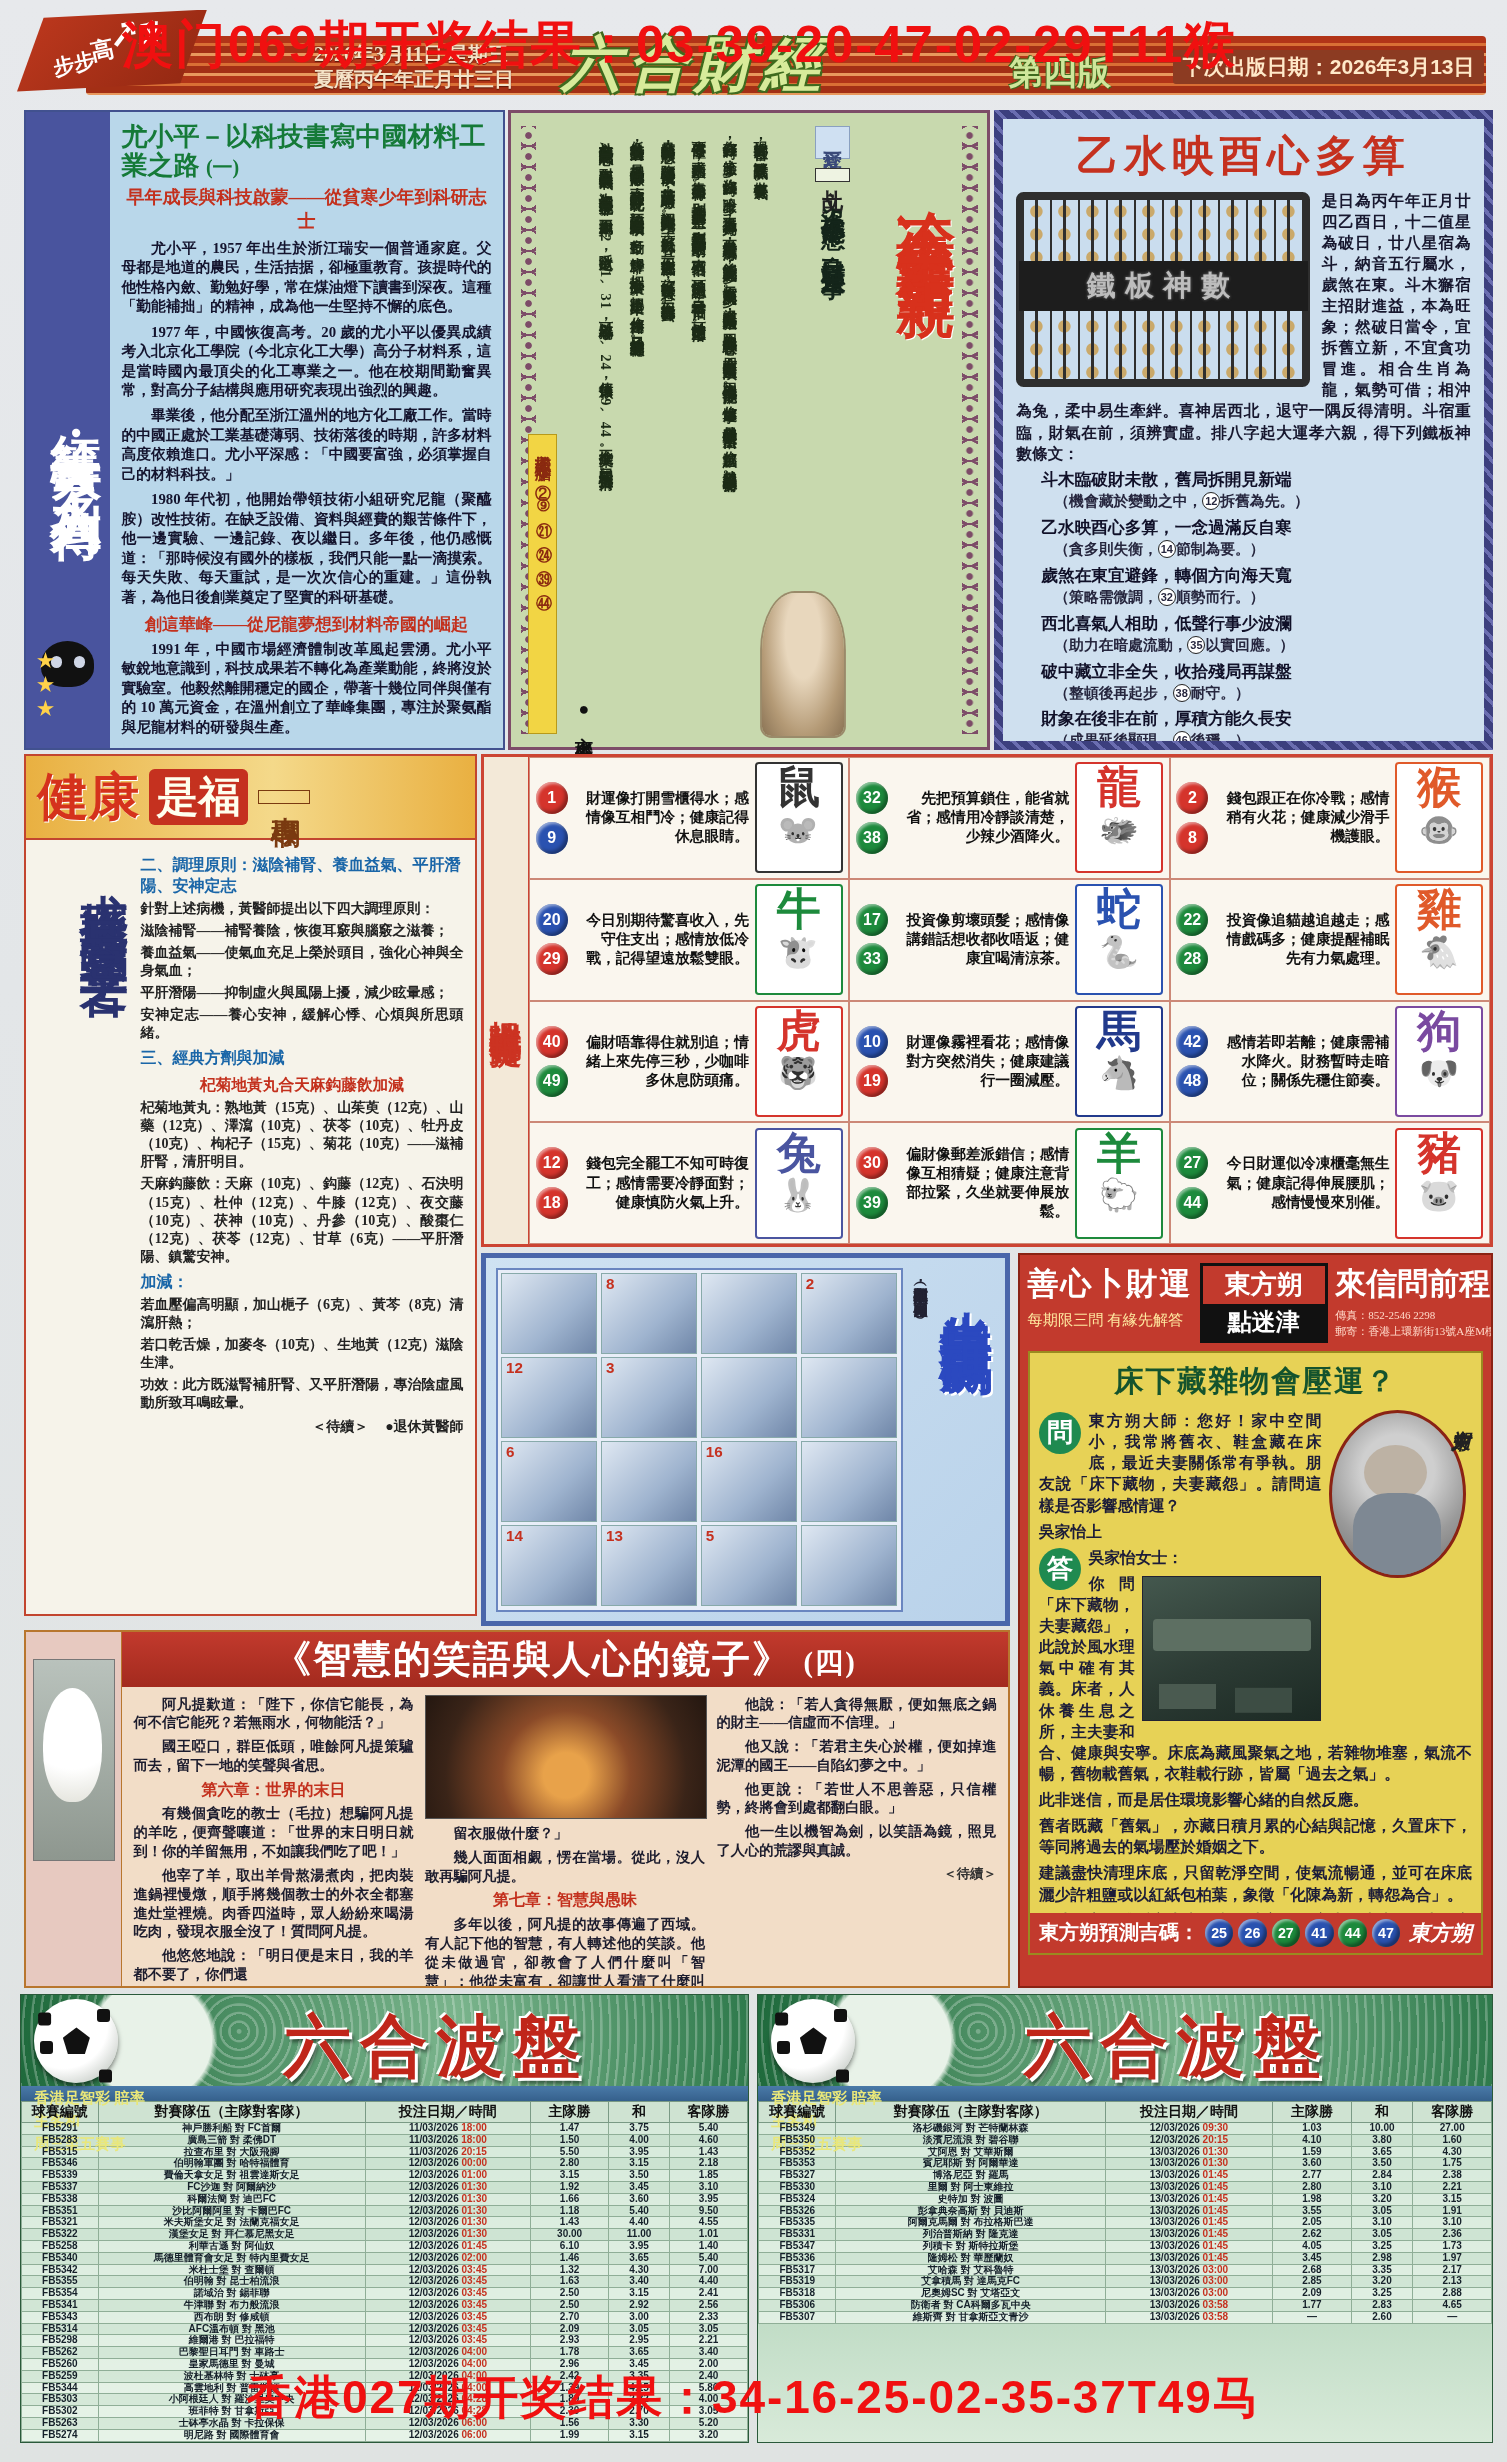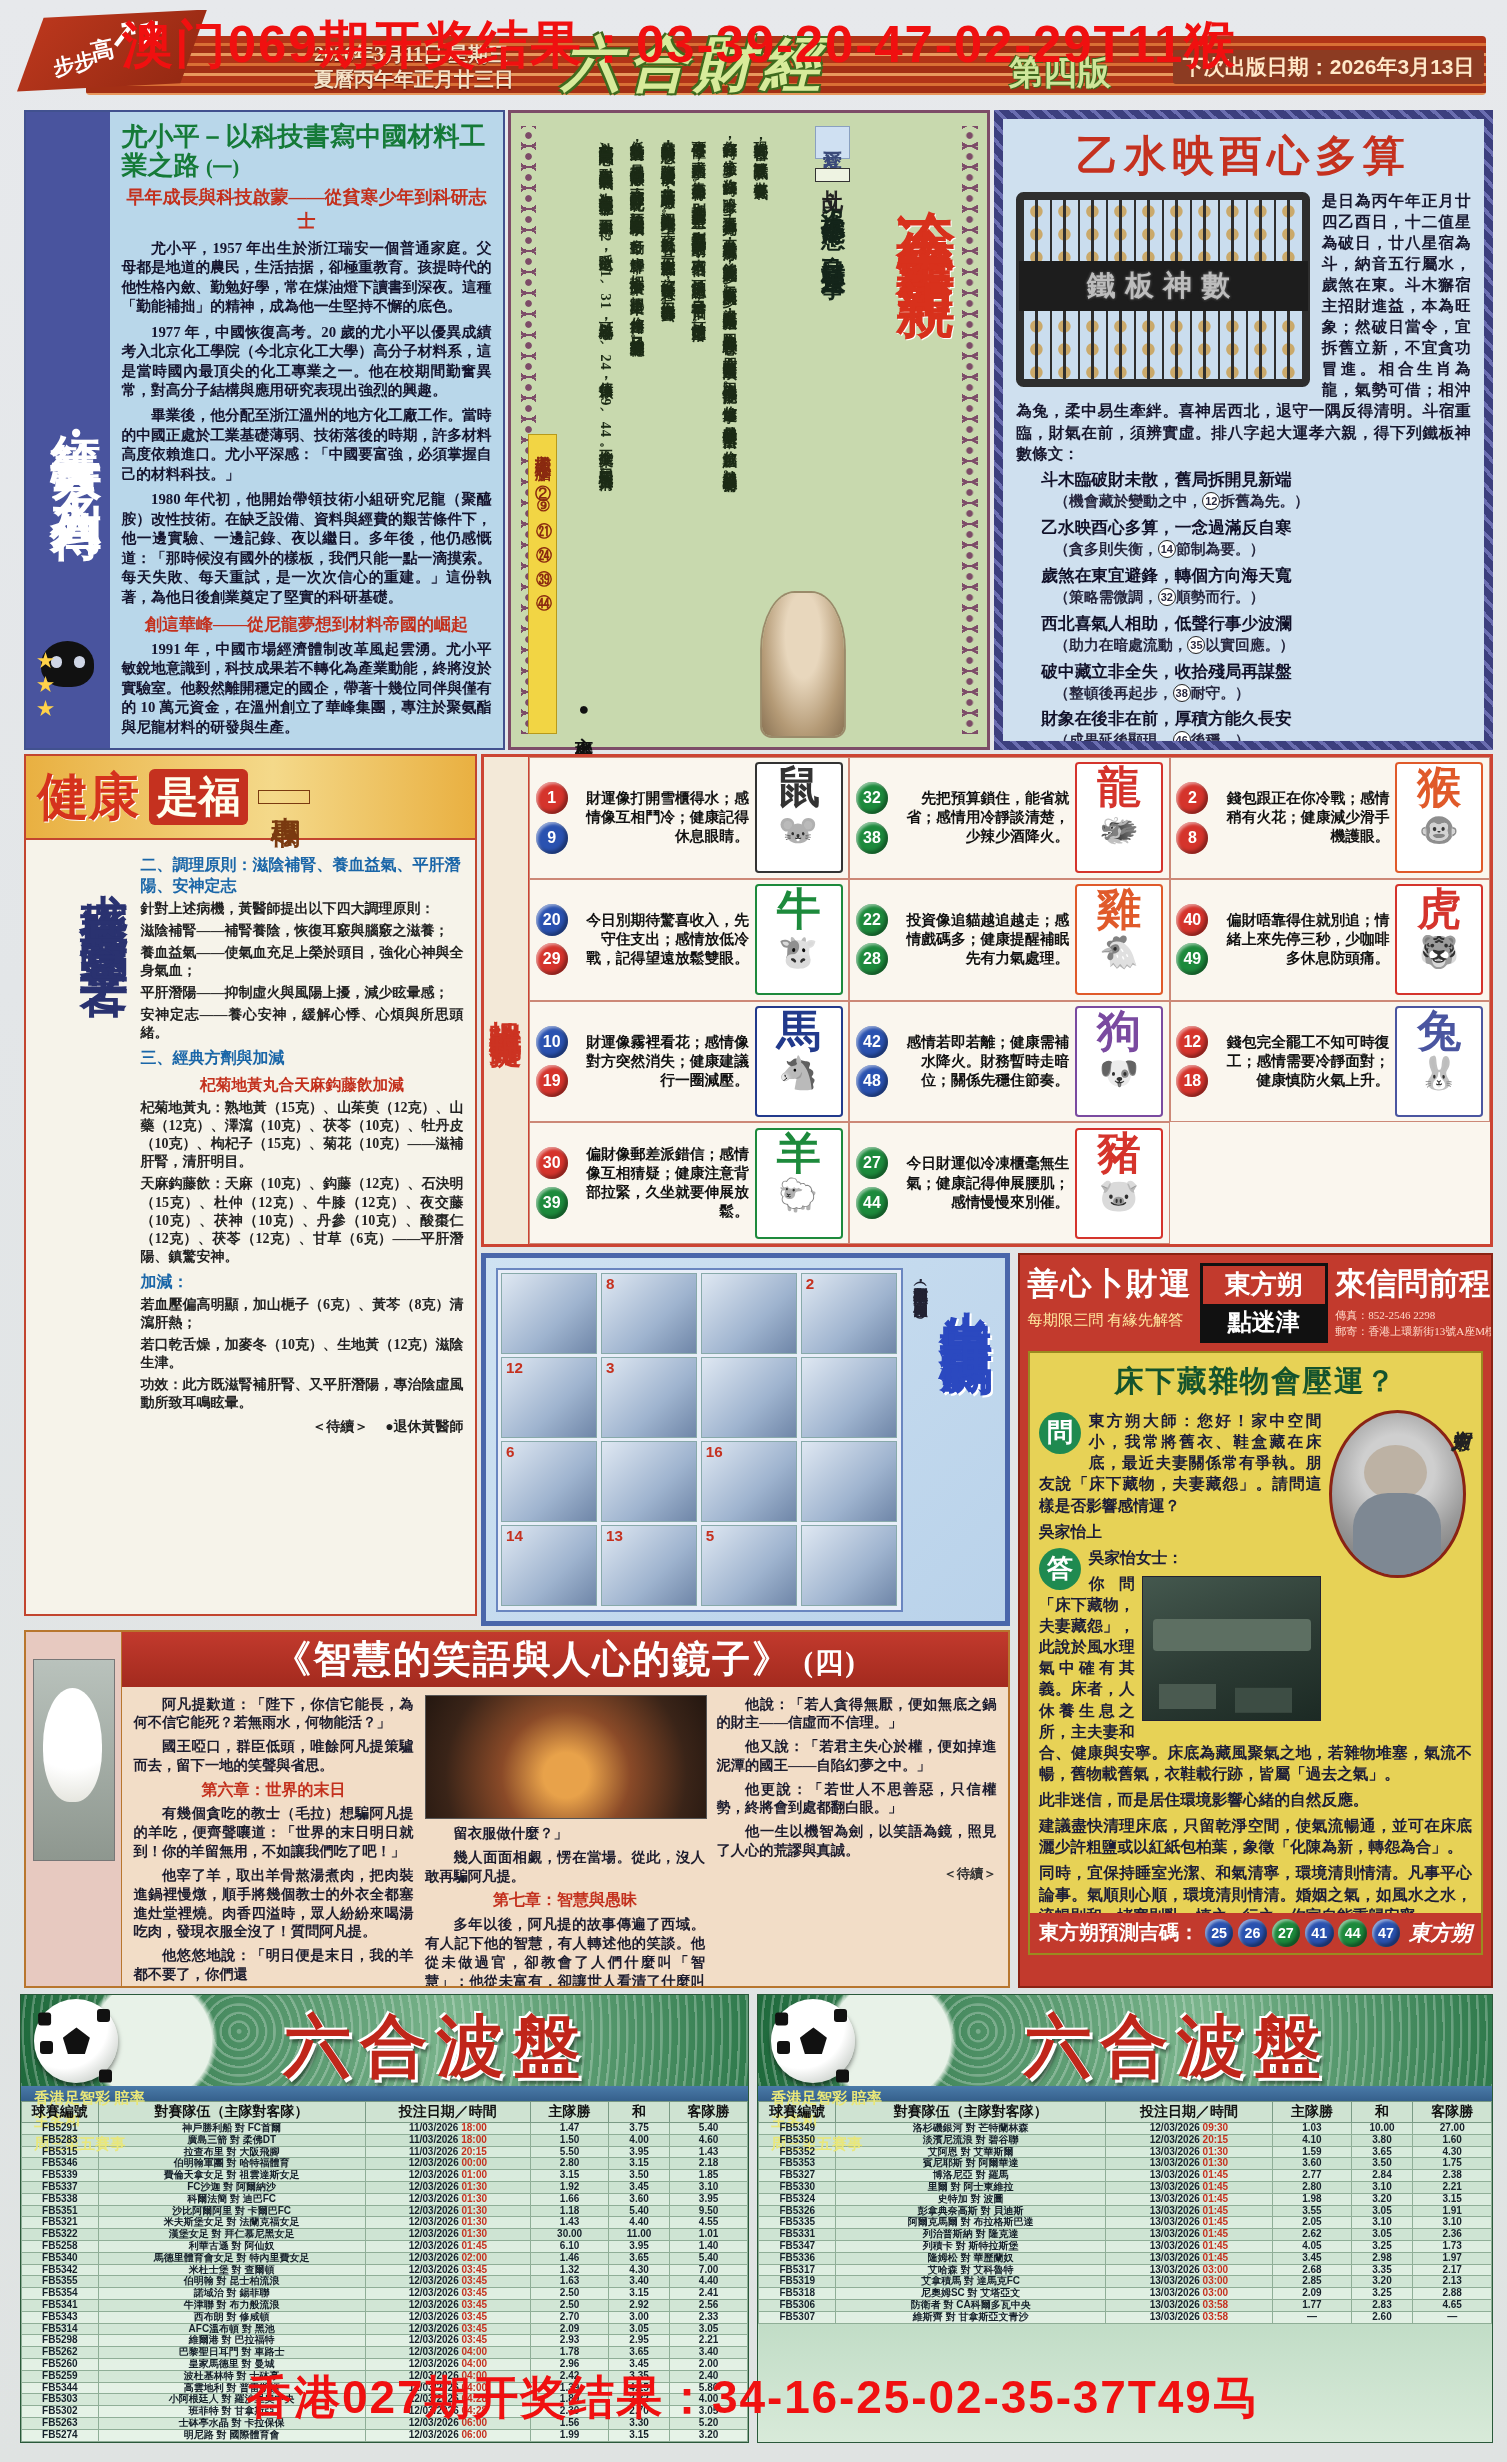--- a/index.html
+++ b/index.html
@@ -333,20 +333,31 @@
             <span class="zball" style="background: rgb(42, 82, 176);">20</span>
             <span class="zball" style="background: rgb(213, 52, 44);">29</span>
           </div>
           <div class="ztext">今日別期待驚喜收入，先守住支出；感情放低冷戰，記得望遠放鬆雙眼。</div>
           <div class="zcard" style="border-color: rgb(29, 138, 60);">
             <span class="zchar" style="color: rgb(29, 138, 60);">牛</span>
             <span class="zpic">🐮</span>
           </div>
         </div>
 
+        <div class="zcell">
+          <div class="zballs">
+            <span class="zball" style="background: rgb(29, 138, 60);">17</span>
+            <span class="zball" style="background: rgb(29, 138, 60);">33</span>
+          </div>
+          <div class="ztext">投資像剪壞頭髮；感情像講錯話想收都收唔返；健康宜喝清涼茶。</div>
+          <div class="zcard" style="border-color: rgb(42, 82, 176);">
+            <span class="zchar" style="color: rgb(42, 82, 176);">蛇</span>
+            <span class="zpic">🐍</span>
+          </div>
+        </div>
 
         <div class="zcell">
           <div class="zballs">
             <span class="zball" style="background: rgb(29, 138, 60);">22</span>
             <span class="zball" style="background: rgb(29, 138, 60);">28</span>
           </div>
           <div class="ztext">投資像追貓越追越走；感情戲碼多；健康提醒補眠先有力氣處理。</div>
           <div class="zcard" style="border-color: rgb(224, 90, 42);">
             <span class="zchar" style="color: rgb(224, 90, 42);">雞</span>
             <span class="zpic">🐔</span>
@@ -509,20 +520,21 @@
       </div>
       <span class="qa">問</span>
       <p>東方朔大師：您好！家中空間小，我常將舊衣、鞋盒藏在床底，最近夫妻關係常有爭執。朋友說「床下藏物，夫妻藏怨」。請問這樣是否影響感情運？</p>
       <p class="qsign">吳家怡上</p>
       <span class="qa">答</span>
       <p>吳家怡女士：</p>
       <div class="bedphoto"></div>
       <div>
           <p>你問「床下藏物，夫妻藏怨」，此說於風水理氣中確有其義。床者，人休養生息之所，主夫妻和合、健康與安寧。床底為藏風聚氣之地，若雜物堆塞，氣流不暢，舊物載舊氣，衣鞋載行跡，皆屬「過去之氣」。</p>
           <p>此非迷信，而是居住環境影響心緒的自然反應。</p>
+          <p>舊者既藏「舊氣」，亦藏日積月累的心結與記憶，久置床下，等同將過去的氣場壓於婚姻之下。</p>
           <p>建議盡快清理床底，只留乾淨空間，使氣流暢通，並可在床底灑少許粗鹽或以紅紙包柏葉，象徵「化陳為新，轉怨為合」。</p>
           <p>同時，宜保持睡室光潔、和氣清寧，環境清則情清。凡事平心論事。氣順則心順，環境清則情清。婚姻之氣，如風水之水，流暢則和，堵塞則亂。慎之，行之，你家自能重歸安寧。</p>
         </div>
       <div class="dfsfoot">
         <span class="lbl">東方朔預測吉碼：</span>
         <span style="display:flex;gap:4.8px;">
             <span class="lball" style="background: rgb(42, 82, 176);">25</span>
             <span class="lball" style="background: rgb(42, 82, 176);">26</span>
             <span class="lball" style="background: rgb(29, 138, 60);">27</span>
             <span class="lball" style="background: rgb(42, 82, 176);">41</span>

